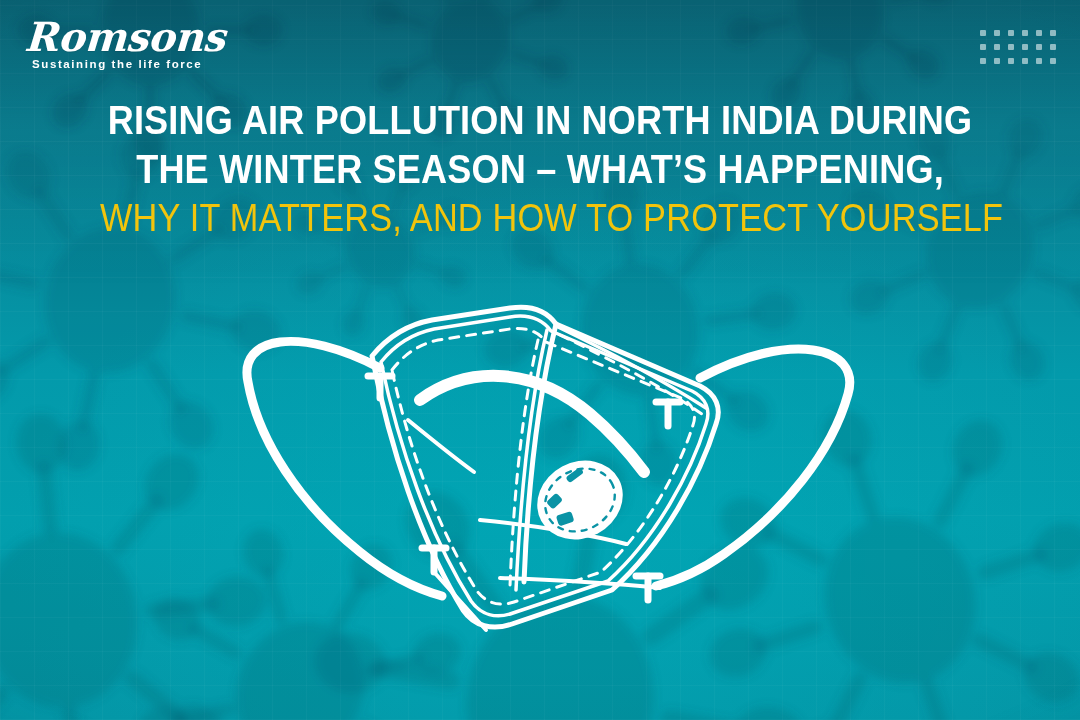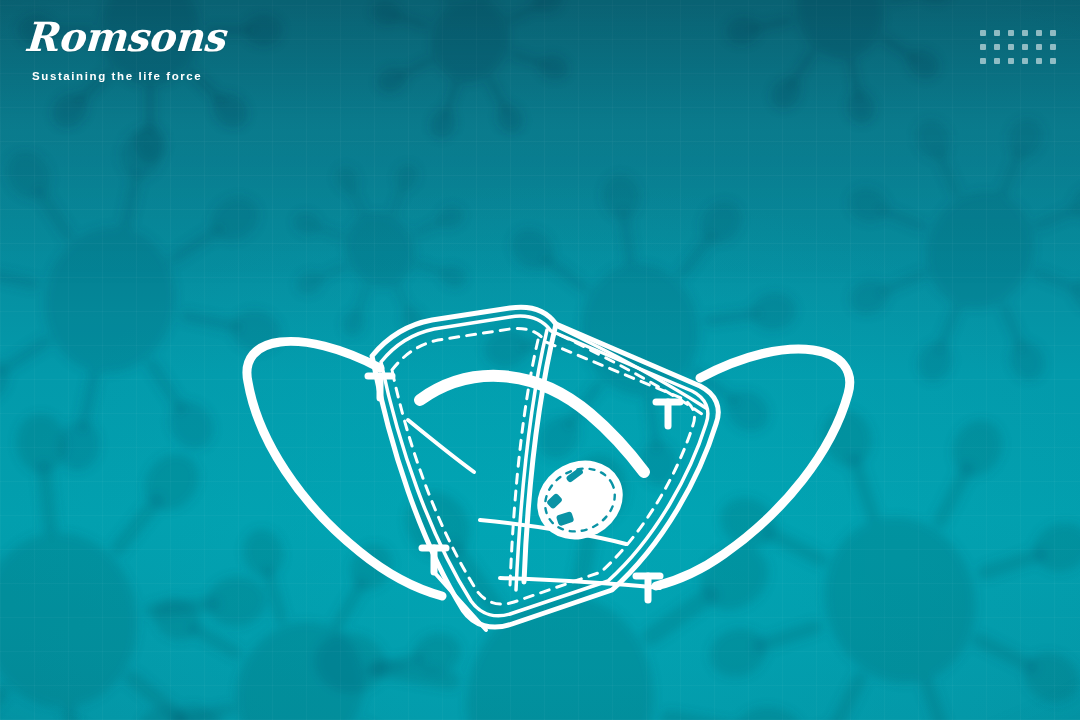--- a/index.html
+++ b/index.html
@@ -40,21 +40,21 @@
   #logo-wordmark{
     display:block;
     font-family:"DejaVu Serif", serif;
     font-weight:700; font-style:italic;
     font-size:40px; line-height:42px;
     color:#ffffff; letter-spacing:-0.5px;
     transform:skewX(-6deg);
     text-shadow:0 1px 0 rgba(0,0,0,0.10);
   }
   #logo-tagline{
-    display:block; margin-top:12px; margin-left:4px;
+    display:block; margin-top:0; margin-left:4px;
     font-size:11.5px; font-weight:700; color:#ffffff;
     letter-spacing:1.6px; white-space:nowrap;
   }
 
   
   #dot-grid{
     position:absolute; right:22px; top:28px;
     display:grid;
     grid-template-columns:repeat(6, 10px);
     grid-template-rows:repeat(3, 10px);
@@ -193,20 +193,25 @@
       <i></i>
       <i></i>
     <i></i>
       <i></i>
       <i></i>
     <i></i>
       <i></i>
       <i></i>
   </div>
 
+  <div id="headline">
+    <span class="hl-line hl-white">RISING AIR POLLUTION IN NORTH INDIA DURING</span>
+    <span class="hl-line hl-white">THE WINTER SEASON – WHAT’S HAPPENING,</span>
+    <span class="hl-line hl-yellow">WHY IT MATTERS, AND HOW TO PROTECT YOURSELF</span>
+  </div>
 
   <div id="mask-illustration">
     <svg viewBox="0 0 1080 400" preserveAspectRatio="xMidYMid meet" aria-hidden="true">
       <g fill="none" stroke="#ffffff" stroke-linecap="round" stroke-linejoin="round">
 
         <path d="M380 78 C 300 36 238 46 248 92 C 258 150 300 214 360 262 C 392 288 420 300 442 306" stroke-width="9"></path>
 
         <path d="M700 88 C 790 40 862 56 848 104 C 832 162 784 222 724 264 C 696 284 672 292 656 296" stroke-width="9"></path>
 
         <path d="M372 66 C 390 44 410 34 432 30

